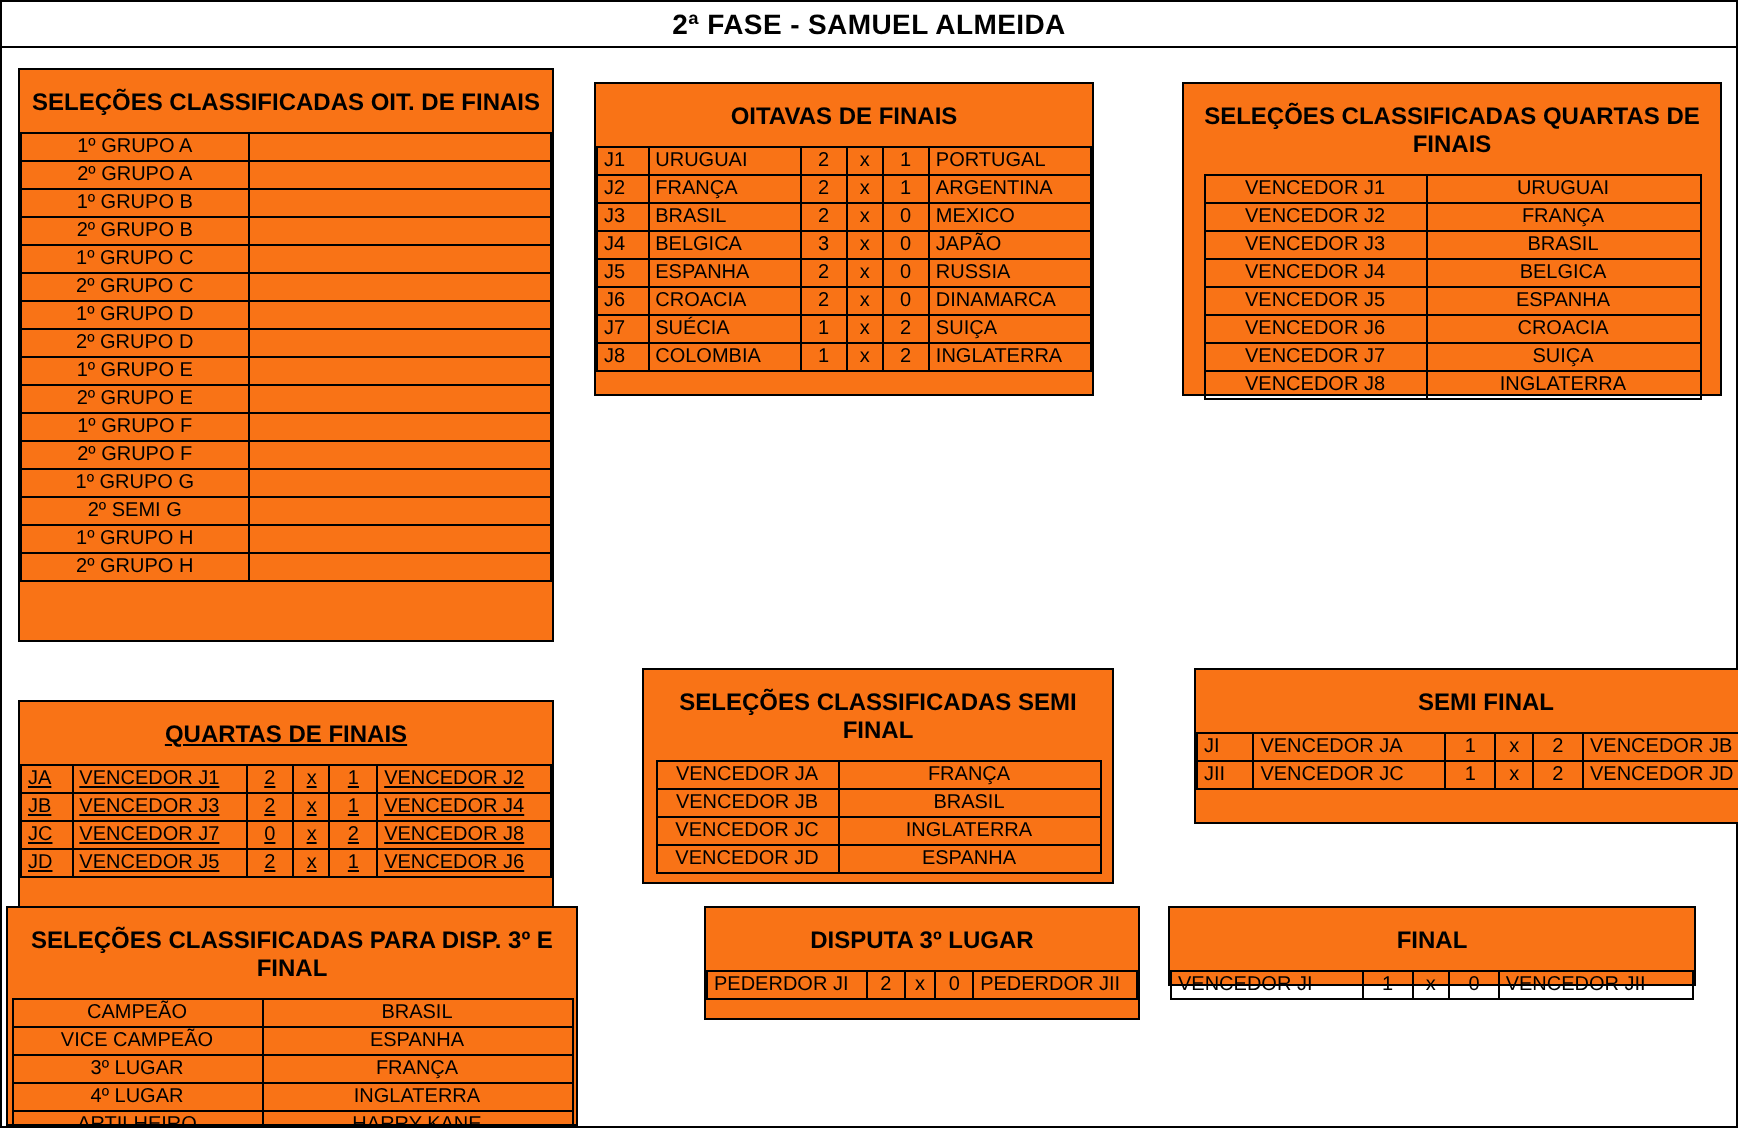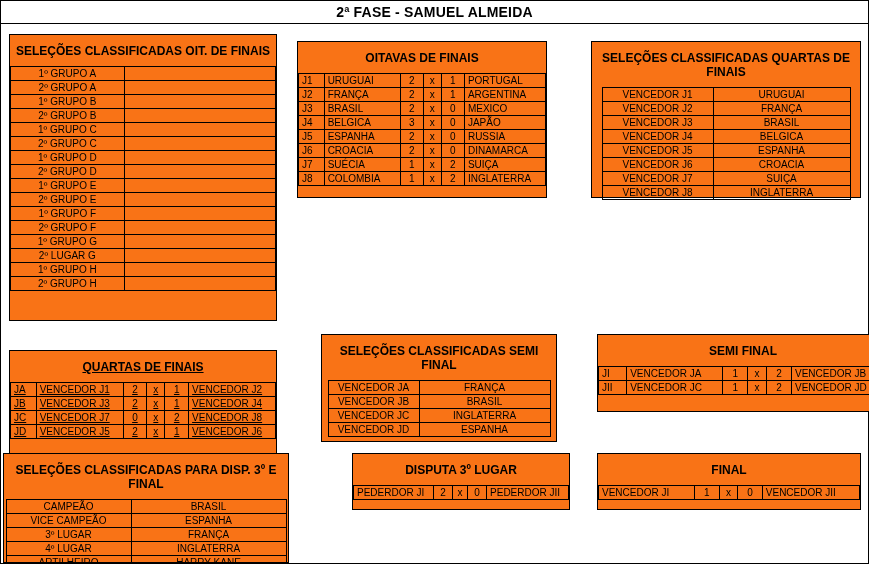--- a/index.html
+++ b/index.html
@@ -70,21 +70,21 @@
   #p-oit-class   { left: 8px;   top: 33px;  width: 268px; height: 287px; }
   #p-oitavas     { left: 296px; top: 40px;  width: 250px; height: 157px; }
   #p-quartas-cls { left: 590px; top: 40px;  width: 270px; height: 157px; }
 
   #p-quartas     { left: 8px;   top: 349px; width: 268px; height: 108px; text-decoration: underline; }
   #p-semi-class  { left: 320px; top: 333px; width: 236px; height: 108px; }
   #p-semi        { left: 596px; top: 333px; width: 292px; height: 78px;  }
 
   #p-disp-final  { left: 2px;   top: 452px; width: 286px; height: 110px; }
   #p-disputa3    { left: 328px; top: 452px; width: 218px; height: 57px; margin-left: 23px;  }
-  #p-final       { left: 596px; top: 452px; width: 264px; height: 57px;  }
+  #p-final       { left: 583px; top: 452px; width: 264px; height: 40px;  }
 
   
   .w-lbl   { width: 108px; }
   .w-empty { width: 148px; }
 
   .w-code  { width: 26px; }
   .w-team  { width: 84px; }
   .w-score { width: 26px; }
   .w-x     { width: 16px; }
 
@@ -164,21 +164,21 @@
           </tr>
           <tr>
             <td class="c w-lbl">2º GRUPO F</td>
             <td class="c w-empty"></td>
           </tr>
           <tr>
             <td class="c w-lbl">1º GRUPO G</td>
             <td class="c w-empty"></td>
           </tr>
           <tr>
-            <td class="c w-lbl">2º LUGAR G</td>
+            <td class="c w-lbl">2º SEMI G</td>
             <td class="c w-empty"></td>
           </tr>
           <tr>
             <td class="c w-lbl">1º GRUPO H</td>
             <td class="c w-empty"></td>
           </tr>
           <tr>
             <td class="c w-lbl">2º GRUPO H</td>
             <td class="c w-empty"></td>
           </tr>

